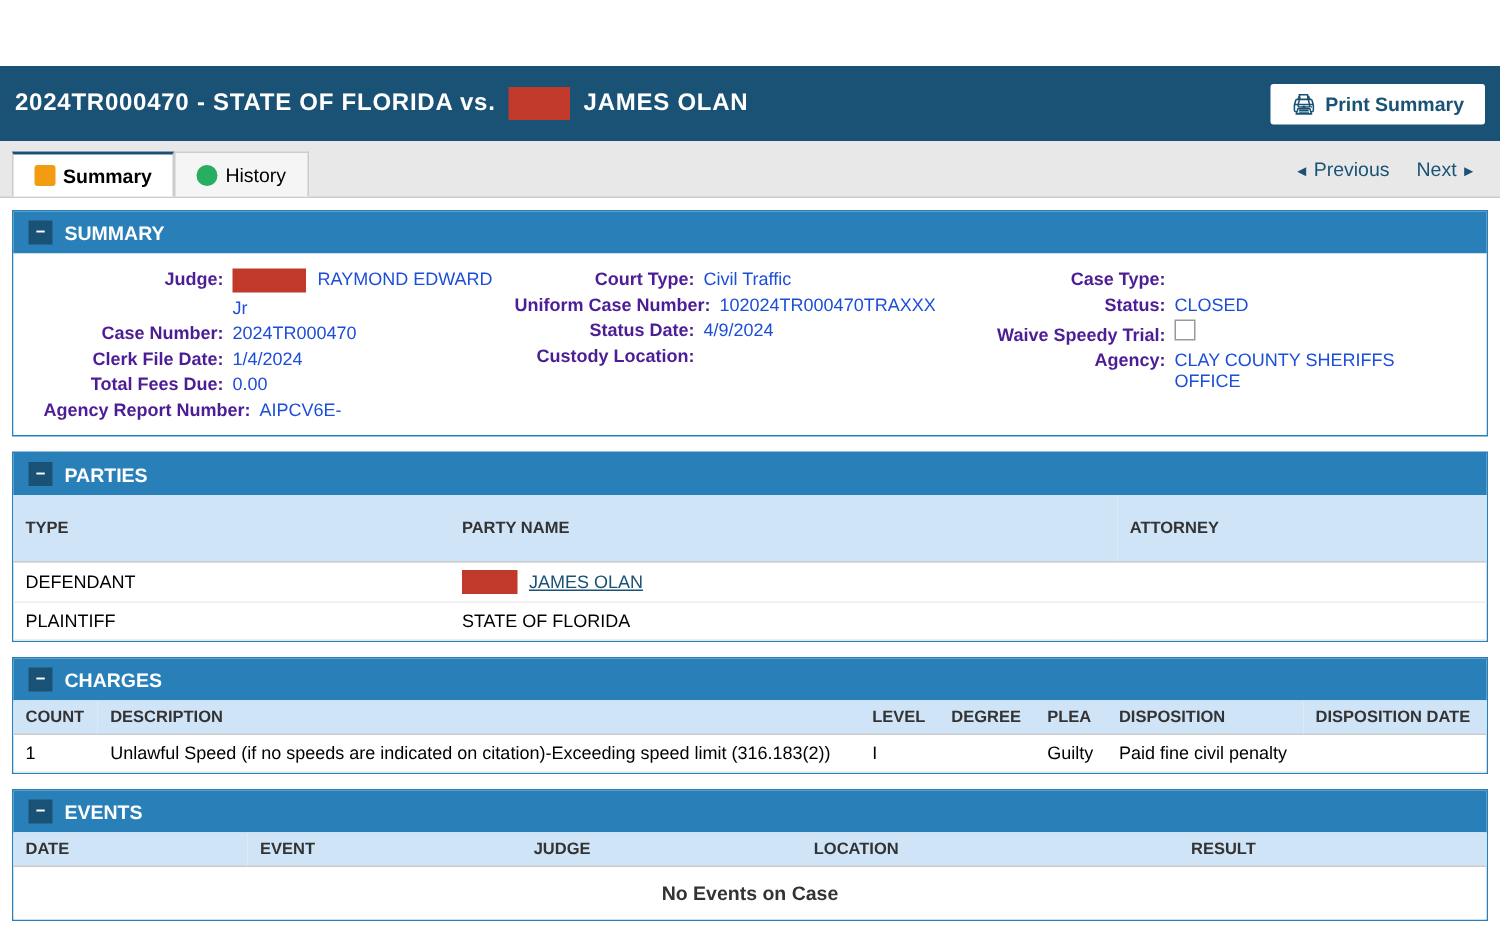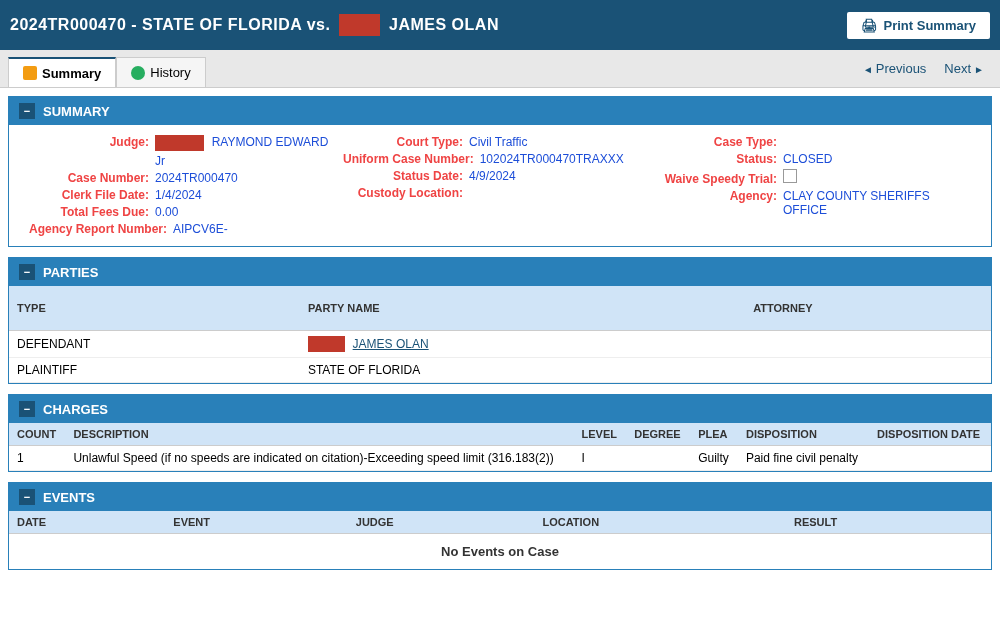--- a/index.html
+++ b/index.html
@@ -7,20 +7,21 @@
 
     
     .top-header {
       background: #1a5276;
       color: white;
       display: flex;
       align-items: center;
       justify-content: space-between;
       padding: 0 10px;
       height: 50px;
+      margin-top: 44px;
     }
     .case-title {
       font-size: 16px;
       font-weight: bold;
       letter-spacing: 0.5px;
     }
     .redacted-name {
       background: #c0392b;
       color: #c0392b;
       padding: 2px 8px;
@@ -161,21 +162,21 @@
     }
     .field-row {
       display: flex;
       align-items: baseline;
       gap: 6px;
       font-size: 12px;
     }
     .field-label {
       text-align: right;
       font-weight: bold;
-      color: #ef4444;
+      color: #4c1d95;
       min-width: 120px;
       flex-shrink: 0;
     }
     .field-value {
       color: #1d4ed8;
     }
     .redacted-inline {
       background: #c0392b;
       color: #c0392b;
       padding: 1px 18px;

